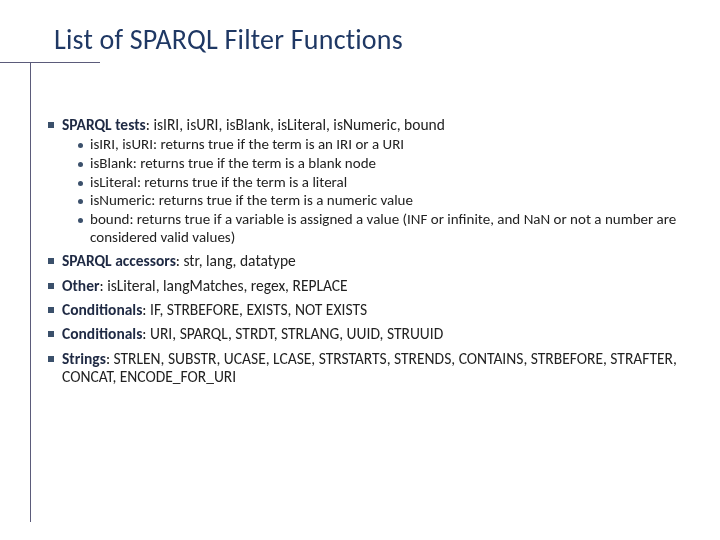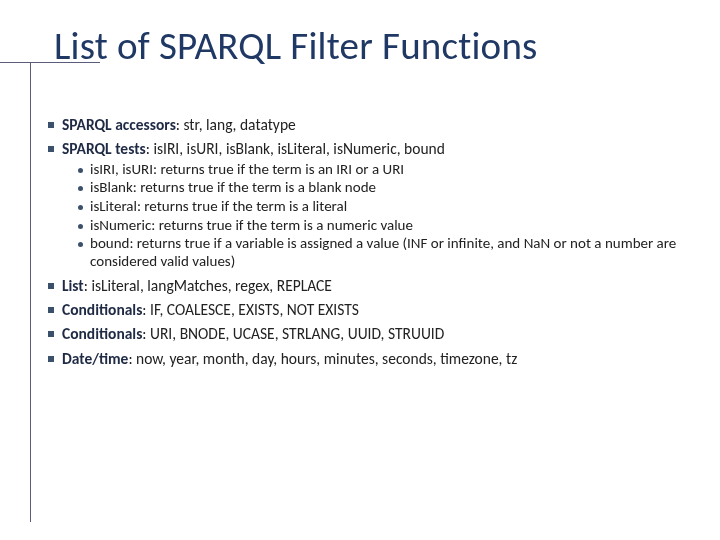--- a/index.html
+++ b/index.html
@@ -22,21 +22,21 @@
     position: absolute;
     top: 62px;
     left: 30px;
     height: 460px;
     border-left: 1px solid #5b5b7a;
   }
   .title {
     position: absolute;
     top: 22px;
     left: 54px;
-    font-size: 39px;
+    font-size: 28px;
     font-weight: 400;
     color: #1f3864;
     letter-spacing: 0.2px;
   }
   .content {
     position: absolute;
     top: 116px;
     left: 48px;
     right: 40px;
     color: #222;
@@ -86,26 +86,26 @@
 </head>
 <body>
 
 <div class="hr-top"></div>
 <div class="vr-left"></div>
 
 <div class="title">List of SPARQL Filter Functions</div>
 
 <div class="content">
   <ul class="outer">
-      <li><span class="lbl">SPARQL accessors</span><span>: str, lang, datatype</span></li>
       <li><span class="lbl">SPARQL tests</span><span>: isIRI, isURI, isBlank, isLiteral, isNumeric, bound</span><ul class="inner">
           <li>isIRI, isURI: returns true if the term is an IRI or a URI</li>
           <li>isBlank: returns true if the term is a blank node</li>
           <li>isLiteral: returns true if the term is a literal</li>
           <li>isNumeric: returns true if the term is a numeric value</li>
           <li>bound: returns true if a variable is assigned a value (INF or infinite, and NaN or not a number are considered valid values)</li>
         </ul></li>
-      <li><span class="lbl">List</span><span>: isLiteral, langMatches, regex, REPLACE</span></li>
-      <li><span class="lbl">Conditionals</span><span>: IF, COALESCE, EXISTS, NOT EXISTS</span></li>
-      <li><span class="lbl">Conditionals</span><span>: URI, BNODE, UCASE, STRLANG, UUID, STRUUID</span></li>
-      <li><span class="lbl">Date/time</span><span>: now, year, month, day, hours, minutes, seconds, timezone, tz</span></li>
+      <li><span class="lbl">SPARQL accessors</span><span>: str, lang, datatype</span></li>
+      <li><span class="lbl">Other</span><span>: isLiteral, langMatches, regex, REPLACE</span></li>
+      <li><span class="lbl">Conditionals</span><span>: IF, STRBEFORE, EXISTS, NOT EXISTS</span></li>
+      <li><span class="lbl">Conditionals</span><span>: URI, SPARQL, STRDT, STRLANG, UUID, STRUUID</span></li>
+      <li><span class="lbl">Strings</span><span>: STRLEN, SUBSTR, UCASE, LCASE, STRSTARTS, STRENDS, CONTAINS, STRBEFORE, STRAFTER, CONCAT, ENCODE_FOR_URI</span></li>
     </ul>
 </div>
 
 </body></html>

